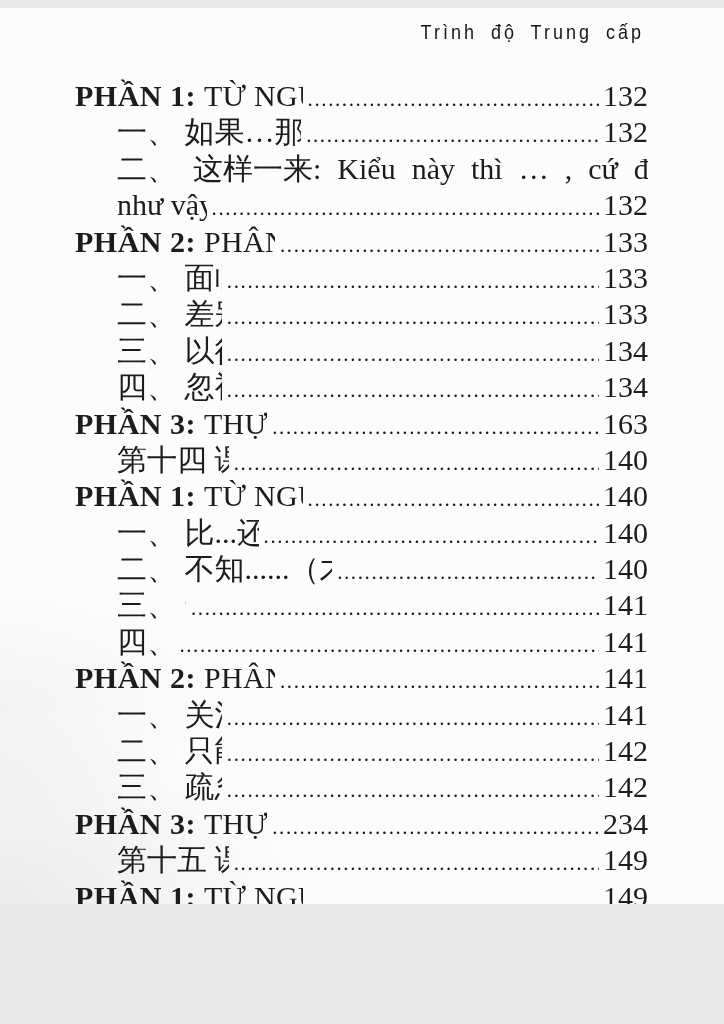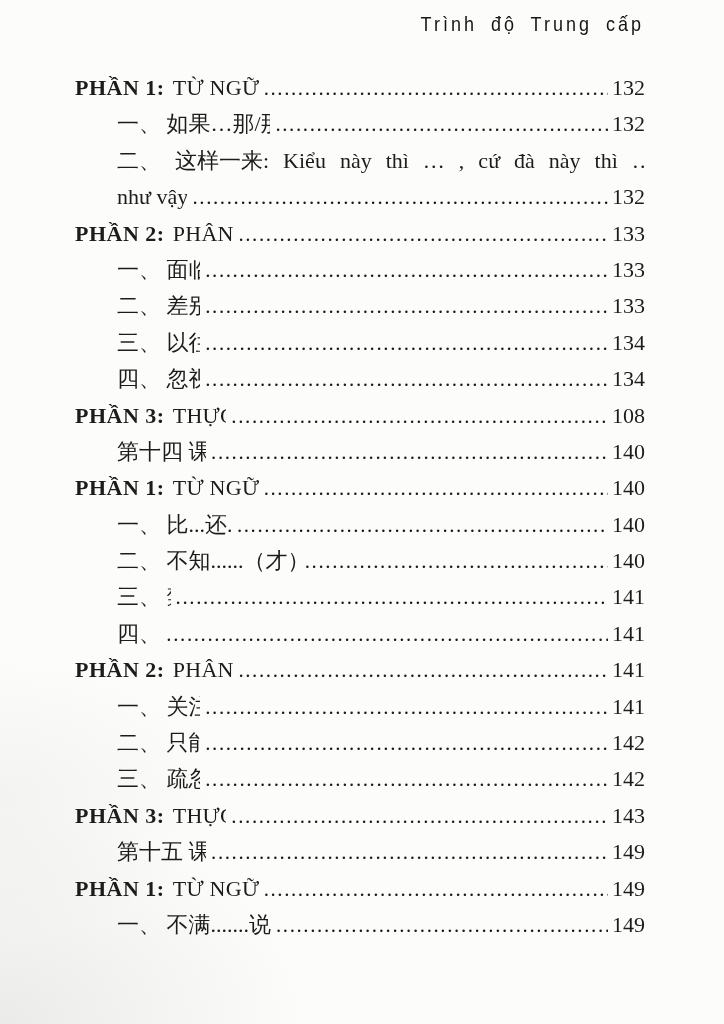--- a/index.html
+++ b/index.html
@@ -1,22 +1,22 @@
 <!DOCTYPE html>
 <html><head>
 <meta charset="utf-8">
 <style>
   html, body { margin: 0; padding: 0; }
   body { background: #e8e8e8; }
 
   .page {
     position: relative;
     width: 724px;
-    height: 1024px;
-    margin: 0 auto;
+    height: 896px;
+    margin: 8px auto;
     overflow: hidden;
     color: #1c1c1c;
     font-family: "Liberation Serif", "DejaVu Serif", serif;
     background:
       radial-gradient(60% 30% at 0% 100%, rgba(110,110,110,0.12), rgba(0,0,0,0) 70%),
       radial-gradient(40% 18% at 0% 78%, rgba(120,120,120,0.07), rgba(0,0,0,0) 75%),
       #fcfcfb;
   }
 
   .running-head {
@@ -38,21 +38,21 @@
     top: 70px;
     left: 75px;
     width: 573px;
   }
 
   .row {
     display: flex;
     align-items: baseline;
     height: 36.4px;
     line-height: 36.4px;
-    font-size: 22px;
+    font-size: 30px;
     white-space: nowrap;
     overflow: hidden;
   }
 
   .row .text { flex: 0 1 auto; overflow: hidden; }
 
   .indent { padding-left: 42px; }
 
   .phan .label { font-weight: bold; letter-spacing: 0.5px; }
   .phan .title { margin-left: 8px; letter-spacing: 0.3px; }
@@ -139,21 +139,21 @@
     <div class="row indent">
       <span class="text">四、 忽视 —— 轻视</span>
       <span class="leader"></span>
       <span class="pageno">134</span>
     </div>
 
     <div class="row phan">
       <span class="label">PHẦN 3:</span>
       <span class="title text">THỰC HÀNH</span>
       <span class="leader"></span>
-      <span class="pageno">108</span>
+      <span class="pageno">163</span>
     </div>
 
     <div class="row indent">
       <span class="text">第十四 课 我无怨无悔</span>
       <span class="leader"></span>
       <span class="pageno">140</span>
     </div>
 
     <div class="row phan">
       <span class="label">PHẦN 1:</span>
@@ -208,21 +208,21 @@
     <div class="row indent">
       <span class="text">三、 疏忽 —— 忽略</span>
       <span class="leader"></span>
       <span class="pageno">142</span>
     </div>
 
     <div class="row phan">
       <span class="label">PHẦN 3:</span>
       <span class="title text">THỰC HÀNH</span>
       <span class="leader"></span>
-      <span class="pageno">143</span>
+      <span class="pageno">234</span>
     </div>
 
     <div class="row indent">
       <span class="text">第十五 课 健忘的教授</span>
       <span class="leader"></span>
       <span class="pageno">149</span>
     </div>
 
     <div class="row phan">
       <span class="label">PHẦN 1:</span>

